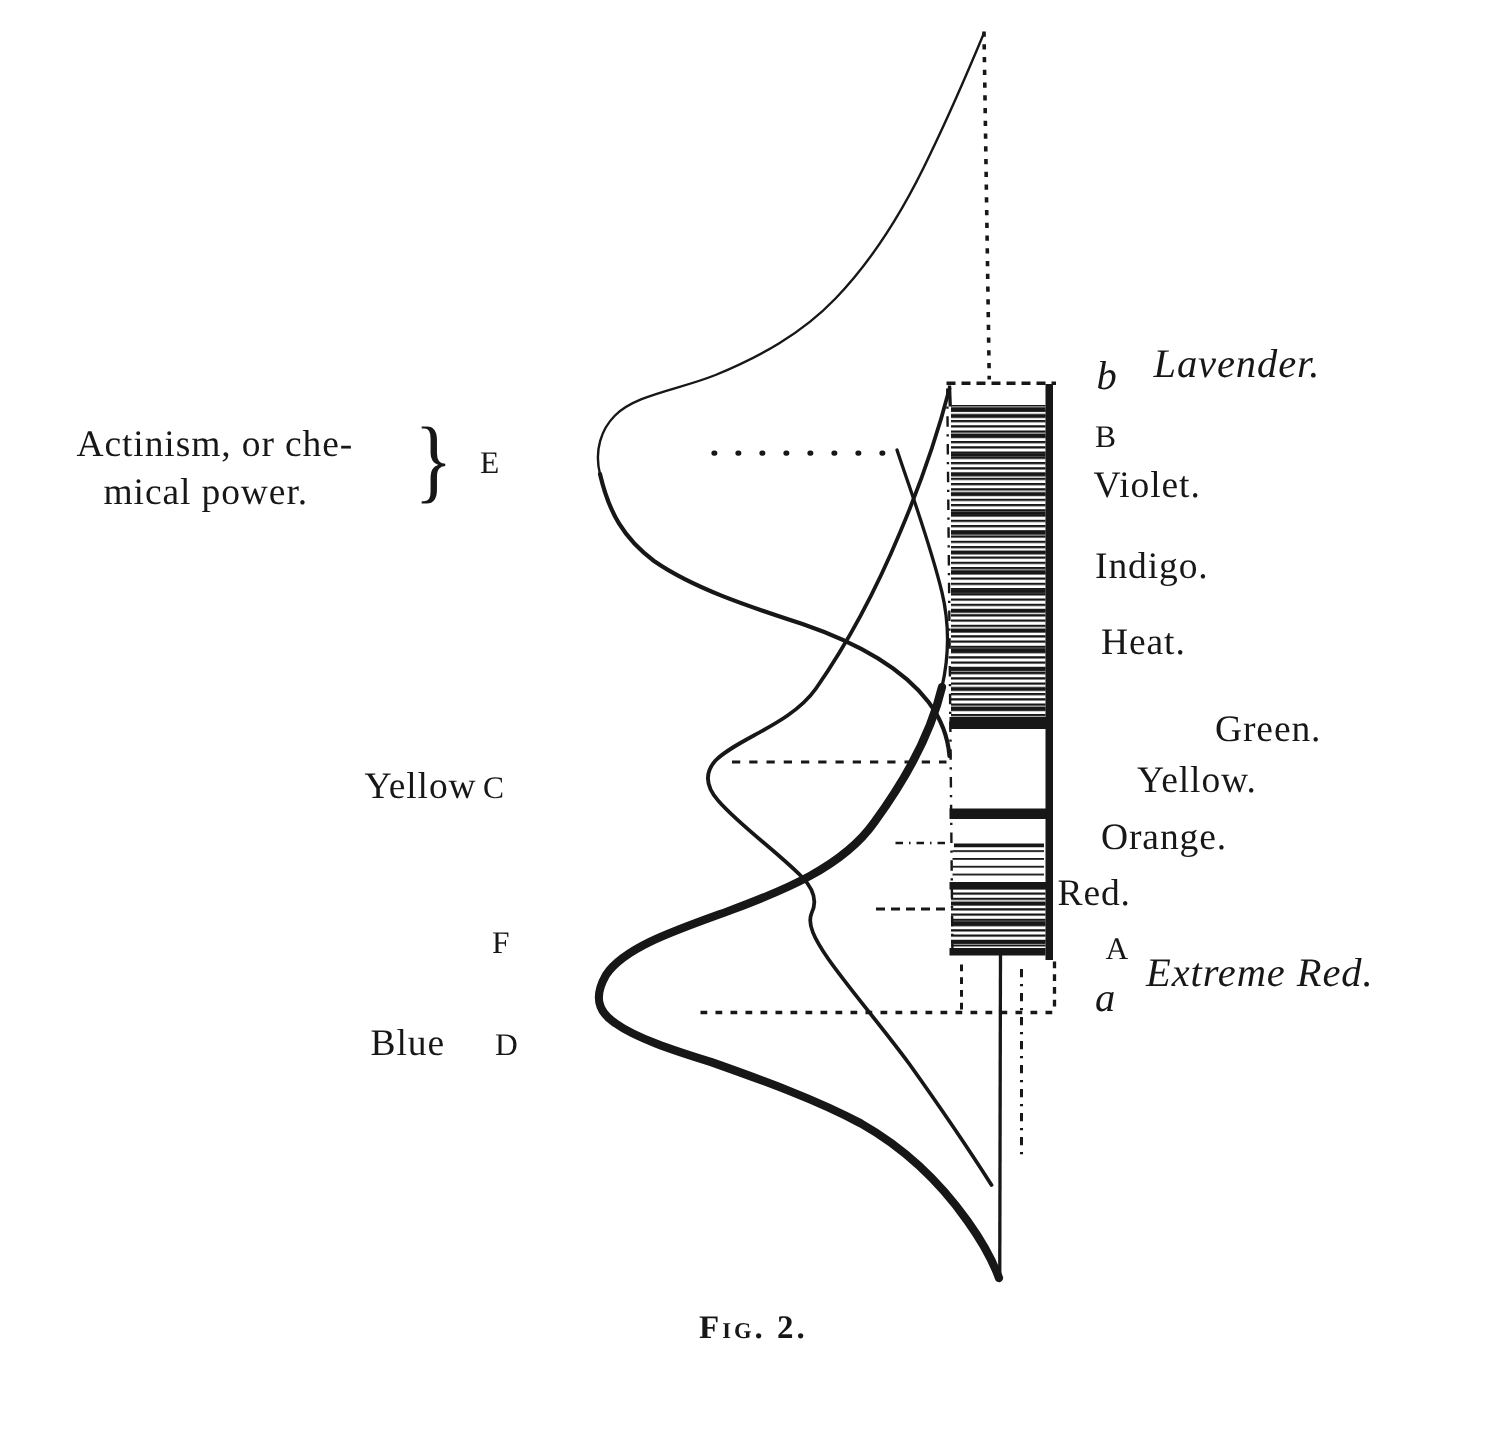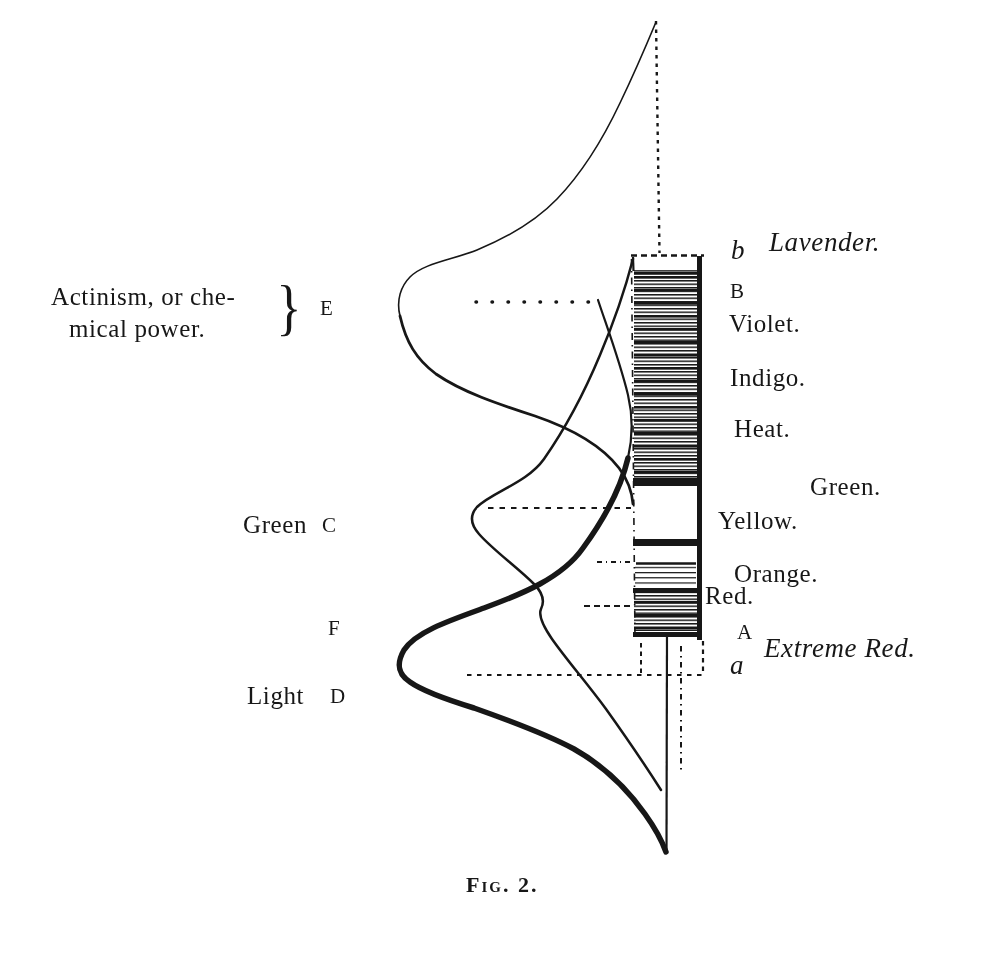--- a/index.html
+++ b/index.html
@@ -111,37 +111,37 @@
         C 604 766, 628 790, 645 814
         C 655 828, 662 841, 666 852"></path>
     </g>
   </svg>
 
   <div class="lbl" style="left:51px;top:283px;">Actinism, or che-</div>
   <div class="lbl" style="left:69px;top:315px;text-align:center;">mical power.</div>
   <div class="lbl brace" style="left:274px;top:276px;">}</div>
   <div class="lbl sc" style="left:320px;top:297px;">E</div>
 
-  <div class="lbl" style="left:243px;top:511px;">Green</div>
+  <div class="lbl" style="left:243px;top:511px;">Yellow</div>
   <div class="lbl sc" style="left:322px;top:514px;">C</div>
 
   <div class="lbl sc" style="left:328px;top:617px;">F</div>
 
-  <div class="lbl" style="left:247px;top:682px;">Light</div>
+  <div class="lbl" style="left:247px;top:682px;">Blue</div>
   <div class="lbl sc" style="left:330px;top:685px;">D</div>
 
   <div class="lbl it" style="left:731px;top:236px;">b</div>
   <div class="lbl it" style="left:769px;top:228px;">Lavender.</div>
   <div class="lbl sc" style="left:730px;top:280px;">B</div>
   <div class="lbl" style="left:729px;top:310px;text-align:right;">Violet.</div>
   <div class="lbl" style="left:730px;top:348px;margin-top:16px;">Indigo.</div>
   <div class="lbl" style="left:734px;top:415px;">Heat.</div>
   <div class="lbl" style="left:762px;top:473px;margin-left:48px;">Green.</div>
-  <div class="lbl" style="left:718px;top:507px;">Yellow.</div>
-  <div class="lbl" style="left:734px;top:545px;margin-top:15px;">Orange.</div>
+  <div class="lbl" style="left:758px;top:507px;">Yellow.</div>
+  <div class="lbl" style="left:734px;top:545px;">Orange.</div>
   <div class="lbl" style="left:705px;top:582px;">Red.</div>
   <div class="lbl sc" style="left:737px;top:621px;">A</div>
   <div class="lbl it" style="left:730px;top:651px;">a</div>
   <div class="lbl it" style="left:764px;top:634px;">Extreme Red.</div>
 
   <div class="caption" style="left:466px;top:872px;">Fig. 2.</div>
 
 </div>
 
 </body></html>

